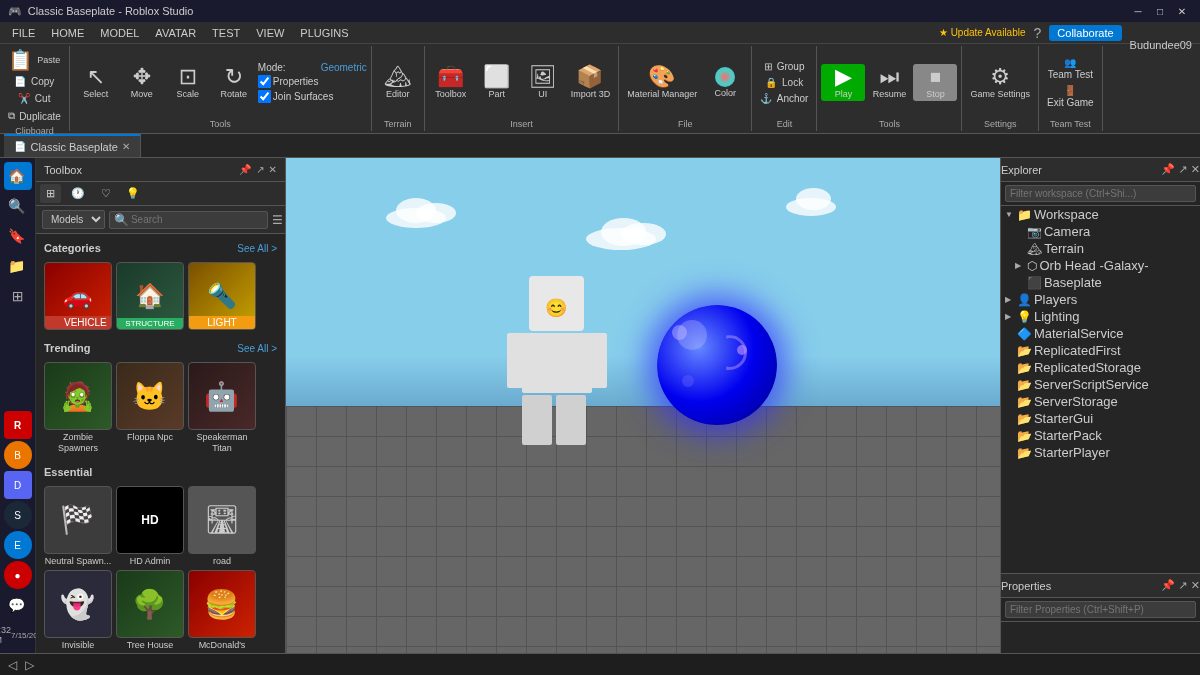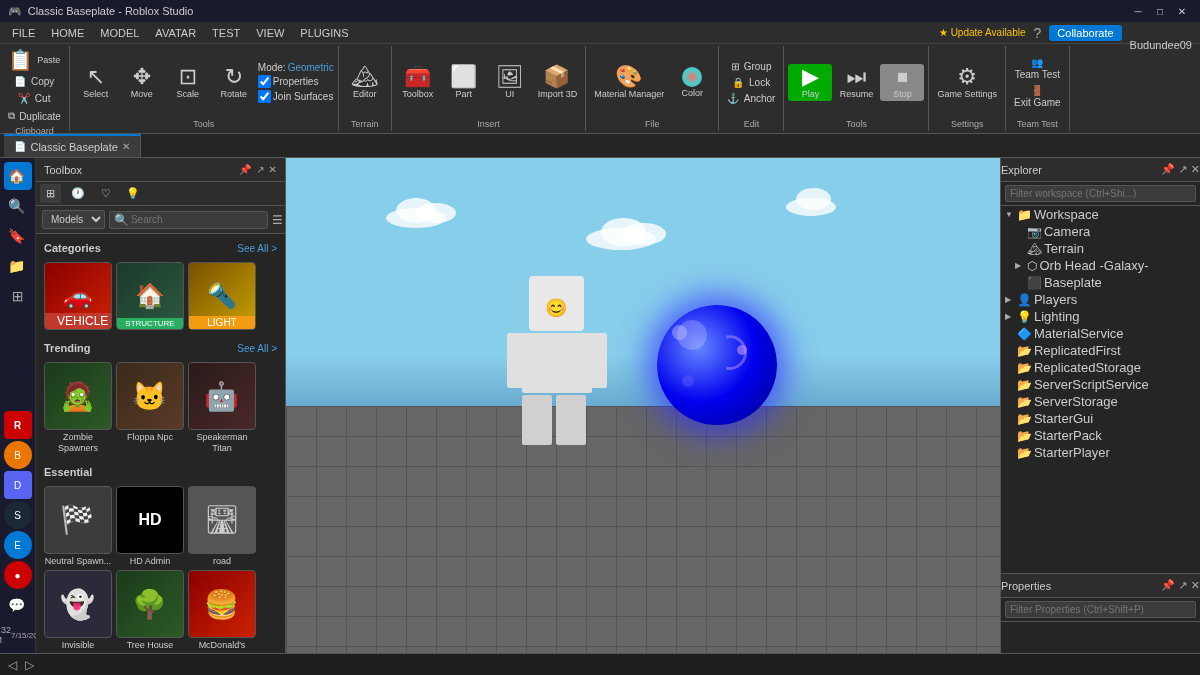--- a/index.html
+++ b/index.html
@@ -320,21 +320,21 @@
         <span class="icon">⊡</span>
         <span class="label">Scale</span>
       </div>
       <div class="ribbon-btn large">
         <span class="icon">↻</span>
         <span class="label">Rotate</span>
       </div>
       <div style="display:flex;flex-direction:column;gap:2px;justify-content:center;">
         <div style="display:flex;align-items:center;gap:2px;font-size:10px;">
           <span>Mode:</span>
-          <span style="color:#4a9eda;">Geometric</span>
+          <span style="color:#4a9eda;margin-left:33px;">Geometric</span>
         </div>
         <div style="display:flex;align-items:center;gap:2px;font-size:10px;">
           <input type="checkbox" checked="" style="">
           <span>Properties</span>
         </div>
         <div style="display:flex;align-items:center;gap:2px;font-size:10px;">
           <input type="checkbox" checked="" style="">
           <span>Join Surfaces</span>
         </div>
       </div>
@@ -515,21 +515,21 @@
 
       <div class="section-header">
         <span class="title">Categories</span>
         <span class="see-all">See All &gt;</span>
       </div>
       <div class="items-grid">
 
         <div class="grid-item">
           <div class="item-thumb-colored" style="background:linear-gradient(135deg,#8b0000,#cc2200);">
             <span style="font-size:24px;position:absolute;top:50%;left:50%;transform:translate(-50%,-50%)">🚗</span>
-            <span style="background:#c0392b;font-size:12px;padding:1px 12px;color:white;width:100%;text-align:center;">VEHICLE</span>
+            <span style="background:#c0392b;font-size:10px;padding:1px 19px;color:white;width:100%;text-align:center;">VEHICLE</span>
           </div>
         </div>
 
         <div class="grid-item">
           <div class="item-thumb-colored" style="background:linear-gradient(135deg,#1a3a2a,#2d5a40);">
             <span style="font-size:24px;position:absolute;top:50%;left:50%;transform:translate(-50%,-50%)">🏠</span>
             <span style="background:#27ae60;font-size:8px;padding:1px 3px;color:white;width:100%;text-align:center;">STRUCTURE</span>
           </div>
         </div>
 
@@ -571,21 +571,21 @@
       </div>
       <div class="items-grid">
         <div class="grid-item">
           <div class="item-thumb" style="background:#3c3c3c;">
             <span style="font-size:28px;">🏁</span>
           </div>
           <span class="item-label">Neutral Spawn...</span>
         </div>
         <div class="grid-item">
           <div class="item-thumb" style="background:#000;">
-            <span style="font-size:16px;color:white;font-weight:bold;">HD</span>
+            <span style="font-size:12px;color:white;font-weight:bold;">HD</span>
           </div>
           <span class="item-label">HD Admin</span>
         </div>
         <div class="grid-item">
           <div class="item-thumb" style="background:#555;">
             <span style="font-size:28px;">🛣</span>
           </div>
           <span class="item-label">road</span>
         </div>
         <div class="grid-item">

